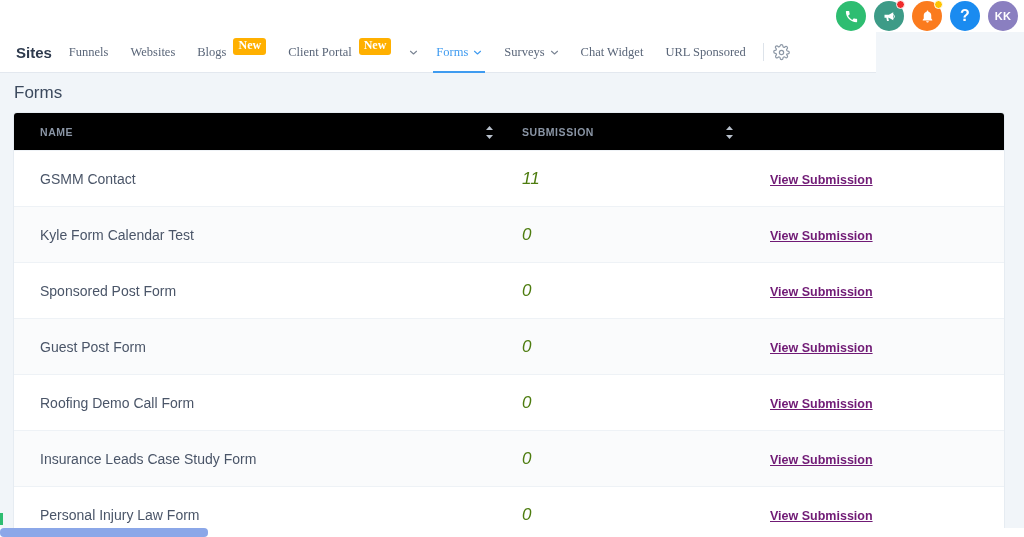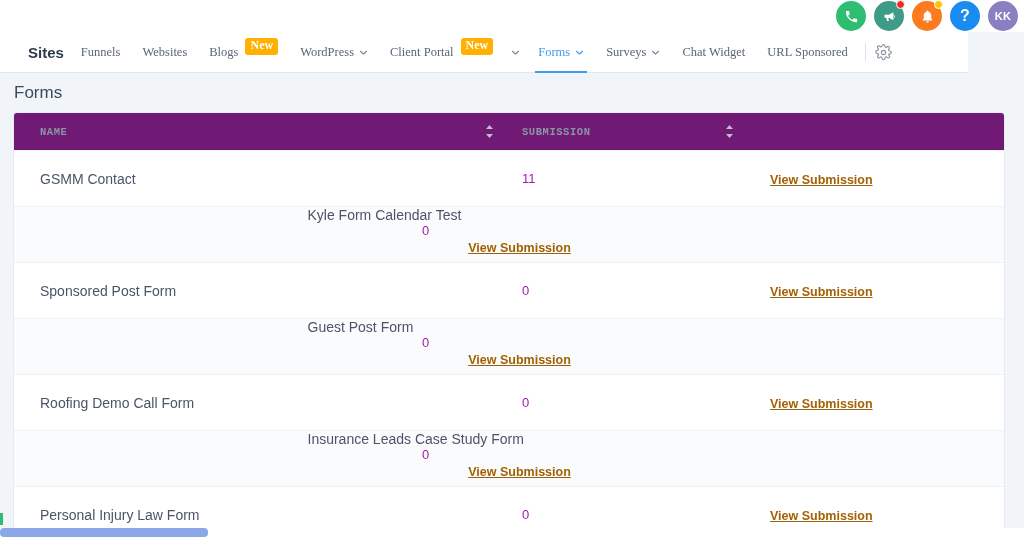--- a/index.html
+++ b/index.html
@@ -37,25 +37,25 @@
   .dot {
     position: absolute; top: -1px; right: -1px;
     width: 9px; height: 9px; border-radius: 50%;
     border: 1.5px solid #fff;
   }
   .dot.red { background:#f02b2b; }
   .dot.yellow { background:#ffc400; }
 
   
   .navbar {
-    position: absolute; top: 32px; left: 0; width: 968px; height: 41px;
+    position: absolute; top: 32px; left: 0; width: 876px; height: 41px;
     background: #ffffff;
     border-bottom: 1px solid #e3e8ef;
     display: flex; align-items: stretch;
-    padding-left: 22px;
+    padding-left: 10px;
     white-space: nowrap;
   }
   .brand {
     display:flex; align-items:center;
     font-size: 15px; font-weight: 700; color: #2e3a4d;
     padding: 0 6px;
   }
   .navitem {
     display: flex; align-items: center; gap: 5px;
     padding: 0 11px;
@@ -112,40 +112,39 @@
     overflow: hidden;
     box-shadow: 0 0 0 1px rgba(210,220,230,.35);
   }
   .trow {
     display: flex; align-items: center;
     height: 56px;
     border-bottom: 1px solid #eef2f6;
   }
   .trow.head {
     height: 38px;
-    background: #701a75;
-    font-family: Liberation Mono, monospace;
+    background: #000000;
   }
   .c-name { width: 455px; padding-left: 26px; }
   .c-sort1 { width: 40px; display:flex; justify-content:center; }
   .c-sub  { width: 200px; padding-left: 13px; }
   .c-sort2 { width: 40px; display:flex; justify-content:center; }
   .c-act  { flex: 1; padding-left: 21px; }
 
   .th {
     font-size: 10.5px; font-weight: 700; letter-spacing: .55px;
     color: #8a95a5; text-transform: uppercase;
   }
   .td-name { font-size: 14px; color: #4a5568; }
-  .td-sub  { font-size: 13px; color: #a21caf; }
-  .td-link { font-size: 12.5px; color: #a16207; font-weight: 600; }
+  .td-sub  { font-size: 17px; color: #4d7c0f; font-style: italic; }
+  .td-link { font-size: 12.5px; color: #701a75; font-weight: 600; }
   .sort-ico { width: 9px; height: 13px; display:block; }
 
   .rw-even { background: #ffffff; }
-  .rw-odd  { background: #fafbfc; flex-direction: column; }
+  .rw-odd  { background: #fafbfc; }
 
   
   .hscroll {
     position: absolute; left: 0; bottom: 0; width: 1024px; height: 9px;
     background: #ffffff;
   }
   .hscroll-thumb {
     position: absolute; left: 0; bottom: 0;
     width: 208px; height: 9px;
     background: #8ba7e8;
@@ -206,28 +205,20 @@
 
   <div class="navitem">
     <span>Websites</span>
   </div>
 
   <div class="navitem">
     <span>Blogs</span>
     <span class="badge-new">New</span>
   </div>
 
-  <div class="navitem">
-    <span>WordPress</span>
-    <span class="chev">
-      <svg width="9" height="9" viewBox="0 0 12 12" fill="none">
-          <path d="M2 4.3L6 8l4-3.7" stroke="#7b8594" stroke-width="1.5" stroke-linecap="round" stroke-linejoin="round"></path>
-        </svg>
-    </span>
-  </div>
 
   <div class="navitem">
     <span>Client Portal</span>
     <span class="badge-new">New</span>
   </div>
 
   <div class="navitem chevonly">
     <span class="chev">
       <svg width="9" height="9" viewBox="0 0 12 12" fill="none">
           <path d="M2 4.3L6 8l4-3.7" stroke="#7b8594" stroke-width="1.5" stroke-linecap="round" stroke-linejoin="round"></path>

